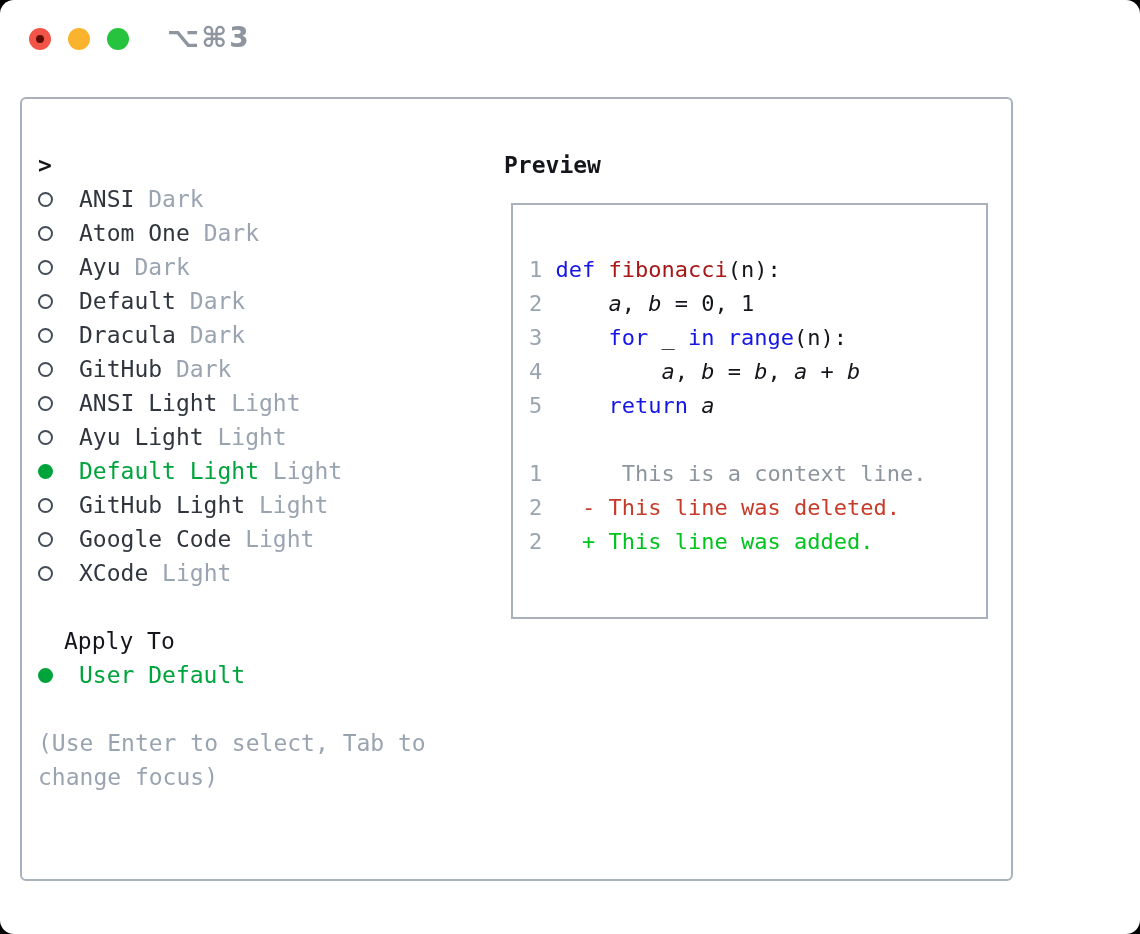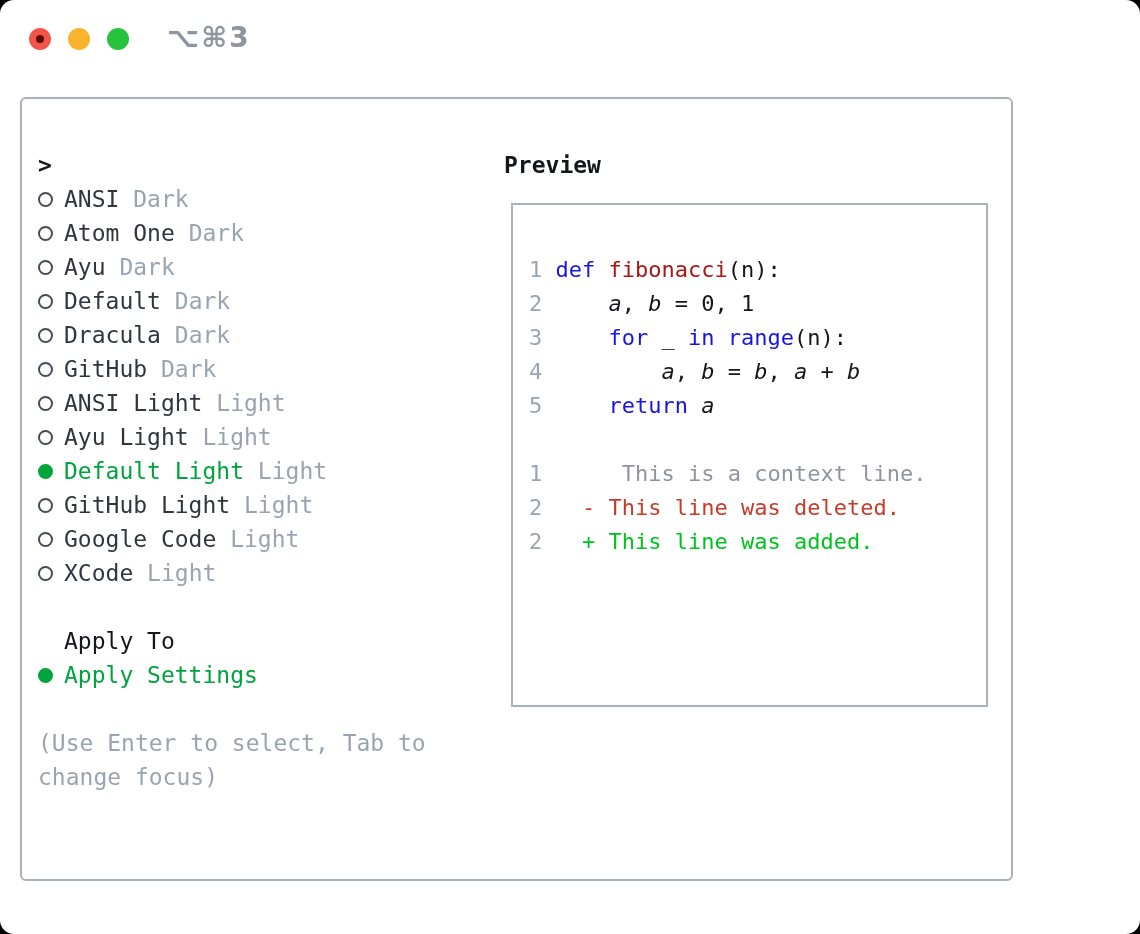--- a/index.html
+++ b/index.html
@@ -59,35 +59,35 @@
   .row{height:34px;display:flex;align-items:center;white-space:pre;}
   .marker{width:26px;flex:none;display:flex;align-items:center;}
   .prompt{font-weight:bold;color:var(--text-dark);}
   .hdr{font-weight:bold;color:var(--text-dark);}
   .subhdr{color:var(--text-dark);}
   .radio{
     width:15px;height:15px;box-sizing:border-box;border-radius:50%;
     border:2px solid #454c57;background:transparent;
   }
   .radio.on{background:var(--accent-green);border-color:var(--accent-green);}
-  .item-name{color:var(--item-text);}
+  .item-name{color:var(--item-text);margin-left:15px;}
   .item-name.sel{color:var(--accent-green);}
   .item-variant{color:var(--muted-gray);text-align:center;}
   .spacer{height:34px;}
   .hint{
     width:424px;line-height:34px;color:var(--muted-gray);
     white-space:normal;word-spacing:normal;
   }
   
   .preview-title{
     position:absolute;left:482px;top:49px;height:34px;line-height:34px;
     font-weight:bold;font-size:23px;color:var(--text-dark);
   }
   .preview-box{
-    position:absolute;left:489px;top:104px;width:477px;height:504px;
+    position:absolute;left:489px;top:104px;width:477px;height:416px;
     box-sizing:border-box;border:2px solid var(--border-gray);
     padding:48px 0 0 16px;overflow:hidden;
   }
   .code-line{height:34px;line-height:34px;font-size:22px;white-space:pre;color:var(--text-dark);}
   .tok-ln{color:var(--muted-gray);}
   .tok-kw{color:var(--keyword-blue);}
   .tok-fn{color:var(--function-red);}
   .tok-pl{color:var(--text-dark);}
   .tok-var{color:var(--text-dark);font-style:italic;}
   .tok-ctx{color:var(--context-gray);}
@@ -133,21 +133,21 @@
         </div>
 
       <div class="spacer"></div>
 
       <div class="row">
         <span class="marker"></span>
         <span class="subhdr">Apply To</span>
       </div>
 
       <div id="apply-list">
-          <div class="row"><span class="marker"><span class="radio on"></span></span><span class="item-name sel">Apply Settings</span></div>
+          <div class="row"><span class="marker"><span class="radio on"></span></span><span class="item-name sel">User Default</span></div>
         </div>
 
       <div class="spacer"></div>
 
       <div class="hint">(Use Enter to select, Tab to change focus)</div>
     </div>
 
     <div class="preview-title">Preview</div>
 
     <div class="preview-box">

